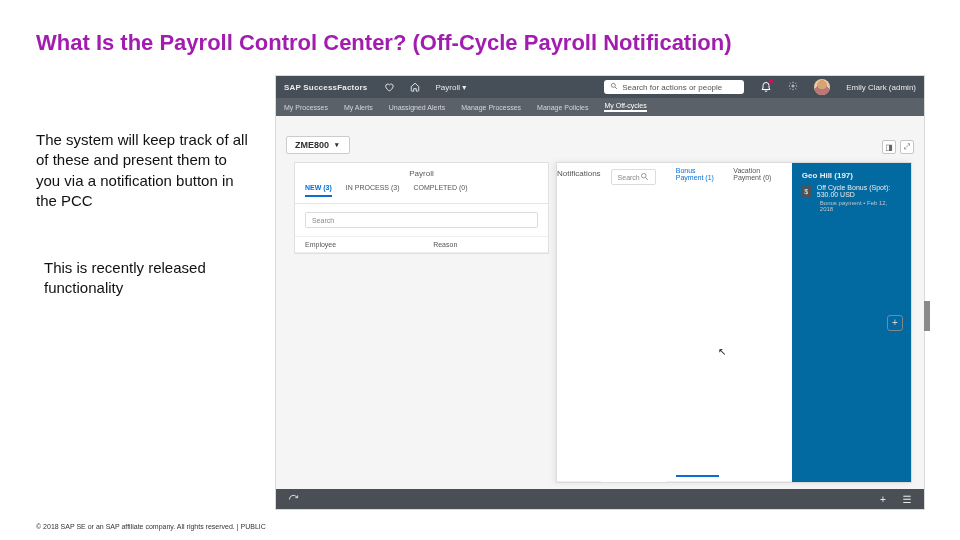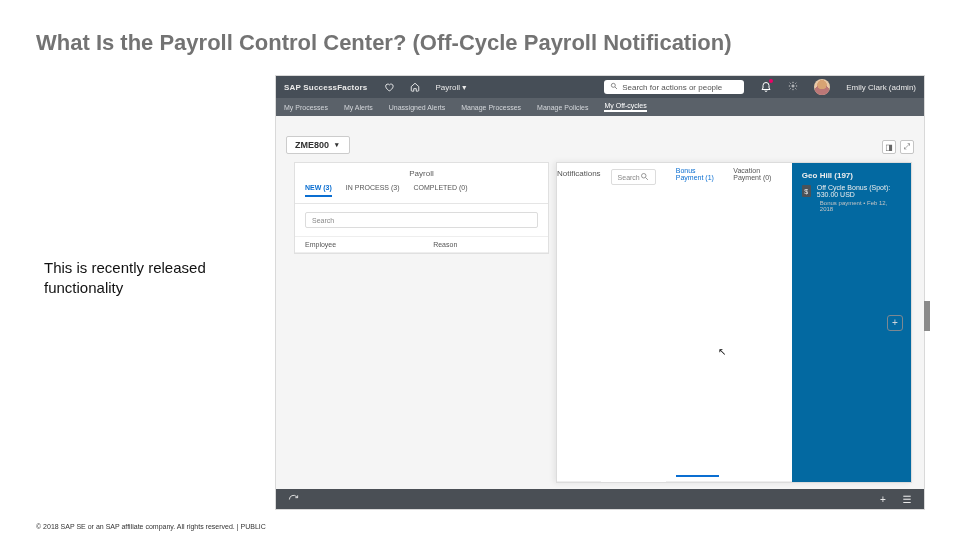--- a/index.html
+++ b/index.html
@@ -1,18 +1,18 @@
 <!DOCTYPE html>
 <html><head>
 <meta charset="utf-8">
 <style>
   * { box-sizing: border-box; margin: 0; padding: 0; }
   html, body { width: 960px; height: 540px; font-family: Arial, sans-serif; background: #fff; overflow: hidden; }
   .slide { width: 960px; height: 540px; position: relative; }
-  .slide-title { position: absolute; left: 36px; top: 30px; font-size: 22px; font-weight: bold; color: #737373; }
+  .slide-title { position: absolute; left: 36px; top: 30px; font-size: 22px; font-weight: bold; color: #a21caf; }
   .body-text { position: absolute; left: 36px; width: 215px; font-size: 15px; line-height: 1.35; color: #111; }
   .body-text.p1 { top: 130px; }
   .body-text.p2 { top: 258px; margin-left: 8px; }
   .footer { position: absolute; left: 36px; bottom: 10px; font-size: 7px; color: #333; }
 
   
   .app { position: absolute; left: 275px; top: 75px; width: 650px; height: 435px; background: #f7f7f7; border: 1px solid #d9d9d9; font-size: 8px; }
 
   
   .topbar { height: 22px; background: #464e57; display: flex; align-items: center; padding: 0 8px; color: #eaeaea; gap: 16px; text-align: right; }
@@ -76,20 +76,21 @@
   
   .handle { position: absolute; right: -6px; top: 225px; width: 6px; height: 30px; background: #8a8a8a; }
 
   .mag { display:inline-block; }
 </style>
 </head>
 <body>
 
 <div class="slide">
   <div class="slide-title">What Is the Payroll Control Center? (Off-Cycle Payroll Notification)</div>
+  <div class="body-text p1">The system will keep track of all of these and present them to you via a notification button in the PCC</div>
   <div class="body-text p2">This is recently released functionality</div>
   <div class="footer">© 2018 SAP SE or an SAP affiliate company. All rights reserved.  |  PUBLIC</div>
 
   <div class="app">
 
     <div class="topbar">
       <span class="brand">SAP SuccessFactors</span>
       <span class="heart">
         <svg viewBox="0 0 24 24" width="10" height="10" fill="none" stroke="currentColor" stroke-width="2">
             <path d="M12 21s-8-5.3-8-11a5 5 0 0 1 9-3 5 5 0 0 1 9 3c0 5.7-8 11-8 11z"></path>

